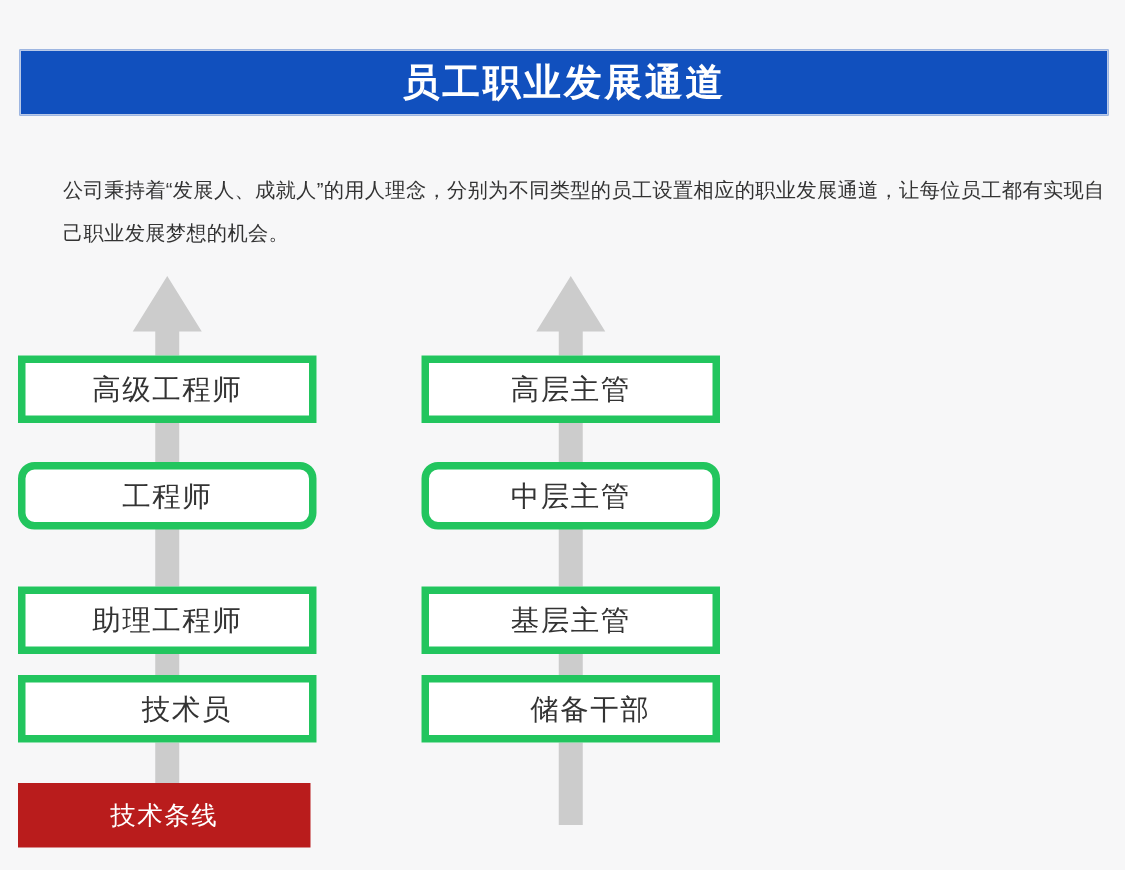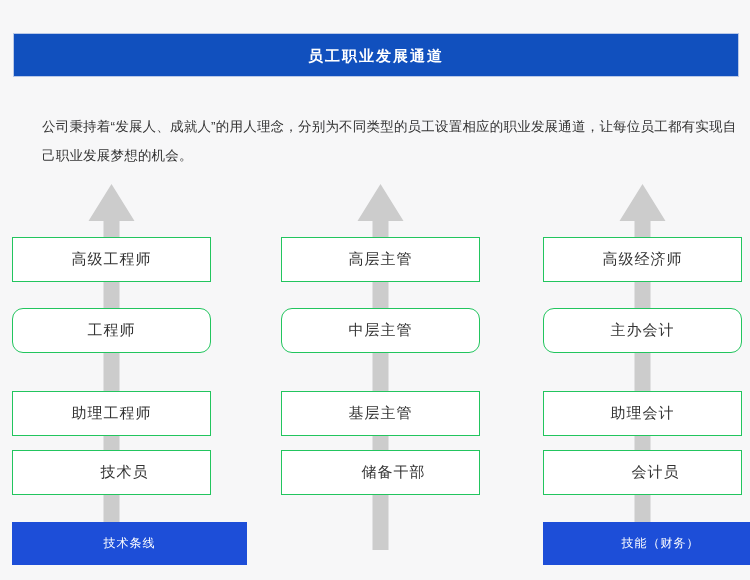--- a/index.html
+++ b/index.html
@@ -29,21 +29,21 @@
     height: 44px;
     background: #1150be;
     border: 1px solid #b9c9e8;
     box-sizing: border-box;
     display: flex;
     align-items: center;
     justify-content: center;
   }
   .title-text {
     color: #ffffff;
-    font-size: 15px;
+    font-size: 25px;
     font-weight: bold;
     letter-spacing: 2px;
     line-height: 1;
   }
 
   
   .intro {
     position: absolute;
     left: 42px;
     top: 98px;
@@ -88,47 +88,47 @@
     top: 0;
     width: 199px;
   }
   .node-box {
     position: absolute;
     left: 0;
     width: 199px;
     height: 45px;
     box-sizing: border-box;
     background: #ffffff;
-    border: 1px solid #22c55e;
+    border: 5px solid #22c55e;
     display: flex;
     align-items: center;
     justify-content: center;
     color: #333333;
-    font-size: 15px;
+    font-size: 19px;
     letter-spacing: 1px;
     text-align: right;
   }
   .node-box.n0 { top: 59px; }
   .node-box.n1 { top: 130px; border-radius: 11px; }
   .node-box.n2 { top: 213px; }
   .node-box.n3 { top: 272px; padding-left: 26px; }
 
   .footer-box {
     position: absolute;
     left: 0;
     top: 344px;
-    width: 235px;
+    width: 195px;
     height: 43px;
     box-sizing: border-box;
-    background: #1d4ed8;
+    background: #b91c1c;
     display: flex;
     align-items: center;
     justify-content: center;
     color: #ffffff;
-    font-size: 12px;
+    font-size: 17px;
     letter-spacing: 1px;
   }
 </style>
 </head>
 <body>
 
 <div class="page">
 
   <div class="title-banner">
     <span class="title-text">员工职业发展通道</span>
@@ -156,27 +156,15 @@
         <polygon points="99.5,6 122.5,43 107.5,43 107.5,372 91.5,372 91.5,43 76.5,43" fill="#cccccc"></polygon>
       </svg>
       <div class="box-stack">
         <div class="node-box n0">高层主管</div>
         <div class="node-box n1">中层主管</div>
         <div class="node-box n2">基层主管</div>
         <div class="node-box n3">储备干部</div>
       </div>
     </div>
 
-    <div class="column c2">
-      <svg class="arrow" viewBox="0 0 199 400">
-        <polygon points="99.5,6 122.5,43 107.5,43 107.5,372 91.5,372 91.5,43 76.5,43" fill="#cccccc"></polygon>
-      </svg>
-      <div class="box-stack">
-        <div class="node-box n0">高级经济师</div>
-        <div class="node-box n1">主办会计</div>
-        <div class="node-box n2">助理会计</div>
-        <div class="node-box n3">会计员</div>
-      </div>
-      <div class="footer-box">技能（财务）</div>
-    </div>
 
   </div>
 </div>
 
 </body></html>

